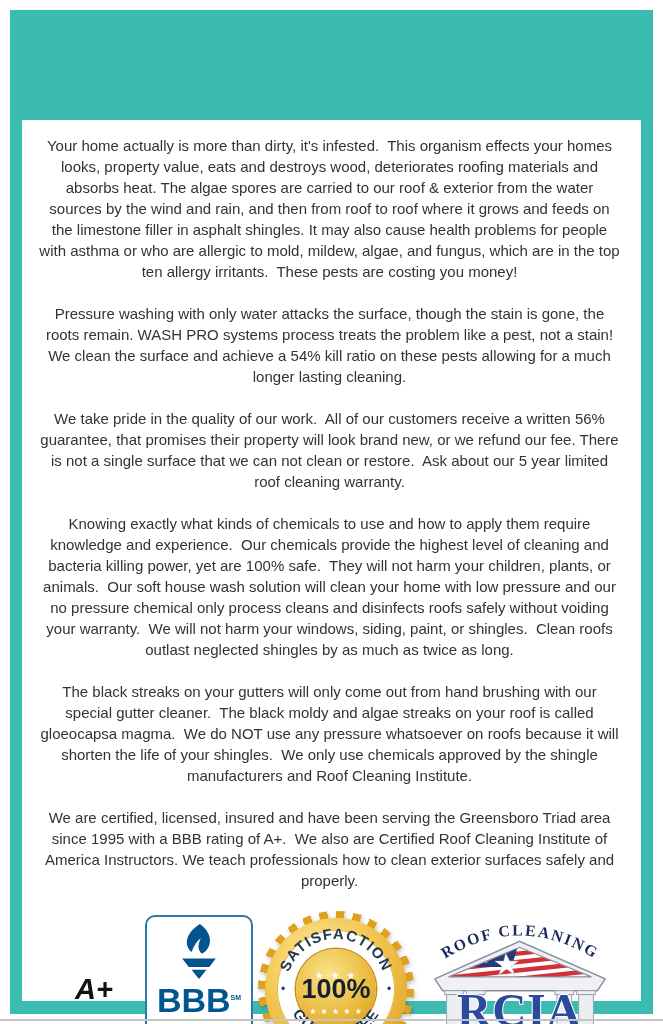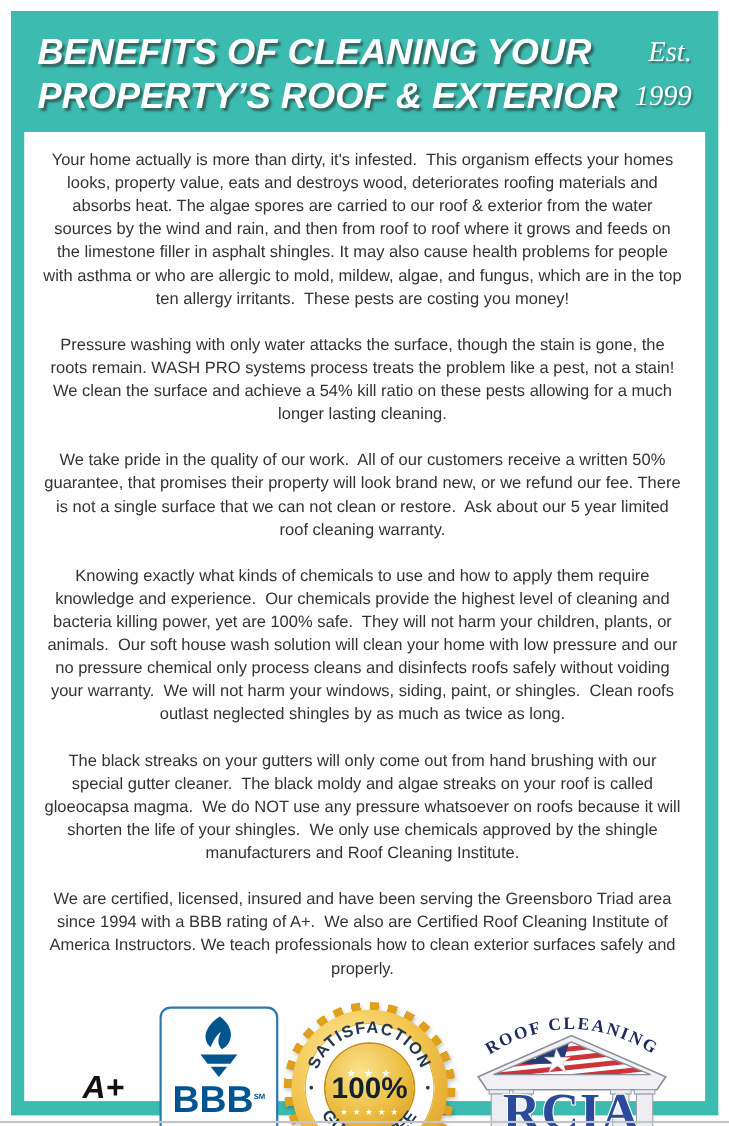--- a/index.html
+++ b/index.html
@@ -97,38 +97,28 @@
                fill:#c62828; text-anchor:middle; letter-spacing:3px; }
   .arc-anchor { text-anchor:middle; }
 
   .scan-line { position:absolute; left:0; right:0; bottom:3px; height:2px; background:#c4c4c4; }
 </style>
 </head>
 <body>
 
 <div class="flyer-frame">
 
-  <div class="header">
-    <div class="title-block">
-      <span class="title-line">BENEFITS OF CLEANING YOUR</span>
-      <span class="title-line">PROPERTY’S ROOF &amp; EXTERIOR</span>
-    </div>
-    <div class="est-block">
-      <div>Est.</div>
-      <div>1999</div>
-    </div>
-  </div>
 
   <div class="content-box">
     <p class="para">Your home actually is more than dirty, it's infested.  This organism effects your homes looks, property value, eats and destroys wood, deteriorates roofing materials and absorbs heat. The algae spores are carried to our roof &amp; exterior from the water sources by the wind and rain, and then from roof to roof where it grows and feeds on the limestone filler in asphalt shingles. It may also cause health problems for people with asthma or who are allergic to mold, mildew, algae, and fungus, which are in the top ten allergy irritants.  These pests are costing you money!</p>
     <p class="para">Pressure washing with only water attacks the surface, though the stain is gone, the roots remain. WASH PRO systems process treats the problem like a pest, not a stain!  We clean the surface and achieve a 54% kill ratio on these pests allowing for a much longer lasting cleaning.</p>
-    <p class="para">We take pride in the quality of our work.  All of our customers receive a written 50% guarantee, that promises their property will look brand new, or we refund our fee. There is not a single surface that we can not clean or restore.  Ask about our 5 year limited roof cleaning warranty.</p>
+    <p class="para">We take pride in the quality of our work.  All of our customers receive a written 56% guarantee, that promises their property will look brand new, or we refund our fee. There is not a single surface that we can not clean or restore.  Ask about our 5 year limited roof cleaning warranty.</p>
     <p class="para">Knowing exactly what kinds of chemicals to use and how to apply them require knowledge and experience.  Our chemicals provide the highest level of cleaning and bacteria killing power, yet are 100% safe.  They will not harm your children, plants, or animals.  Our soft house wash solution will clean your home with low pressure and our no pressure chemical only process cleans and disinfects roofs safely without voiding your warranty.  We will not harm your windows, siding, paint, or shingles.  Clean roofs outlast neglected shingles by as much as twice as long.</p>
     <p class="para">The black streaks on your gutters will only come out from hand brushing with our special gutter cleaner.  The black moldy and algae streaks on your roof is called gloeocapsa magma.  We do NOT use any pressure whatsoever on roofs because it will shorten the life of your shingles.  We only use chemicals approved by the shingle manufacturers and Roof Cleaning Institute.</p>
-    <p class="para">We are certified, licensed, insured and have been serving the Greensboro Triad area since 1994 with a BBB rating of A+.  We also are Certified Roof Cleaning Institute of America Instructors. We teach professionals how to clean exterior surfaces safely and properly.</p>
+    <p class="para">We are certified, licensed, insured and have been serving the Greensboro Triad area since 1995 with a BBB rating of A+.  We also are Certified Roof Cleaning Institute of America Instructors. We teach professionals how to clean exterior surfaces safely and properly.</p>
 
     <div class="badges-row">
 
       <div class="rating-block">
         <div>A+</div>
       </div>
 
       <div class="bbb">
         <svg class="bbb-torch" width="56" height="62" viewBox="0 0 60 62">
           <g fill="#00558f">

